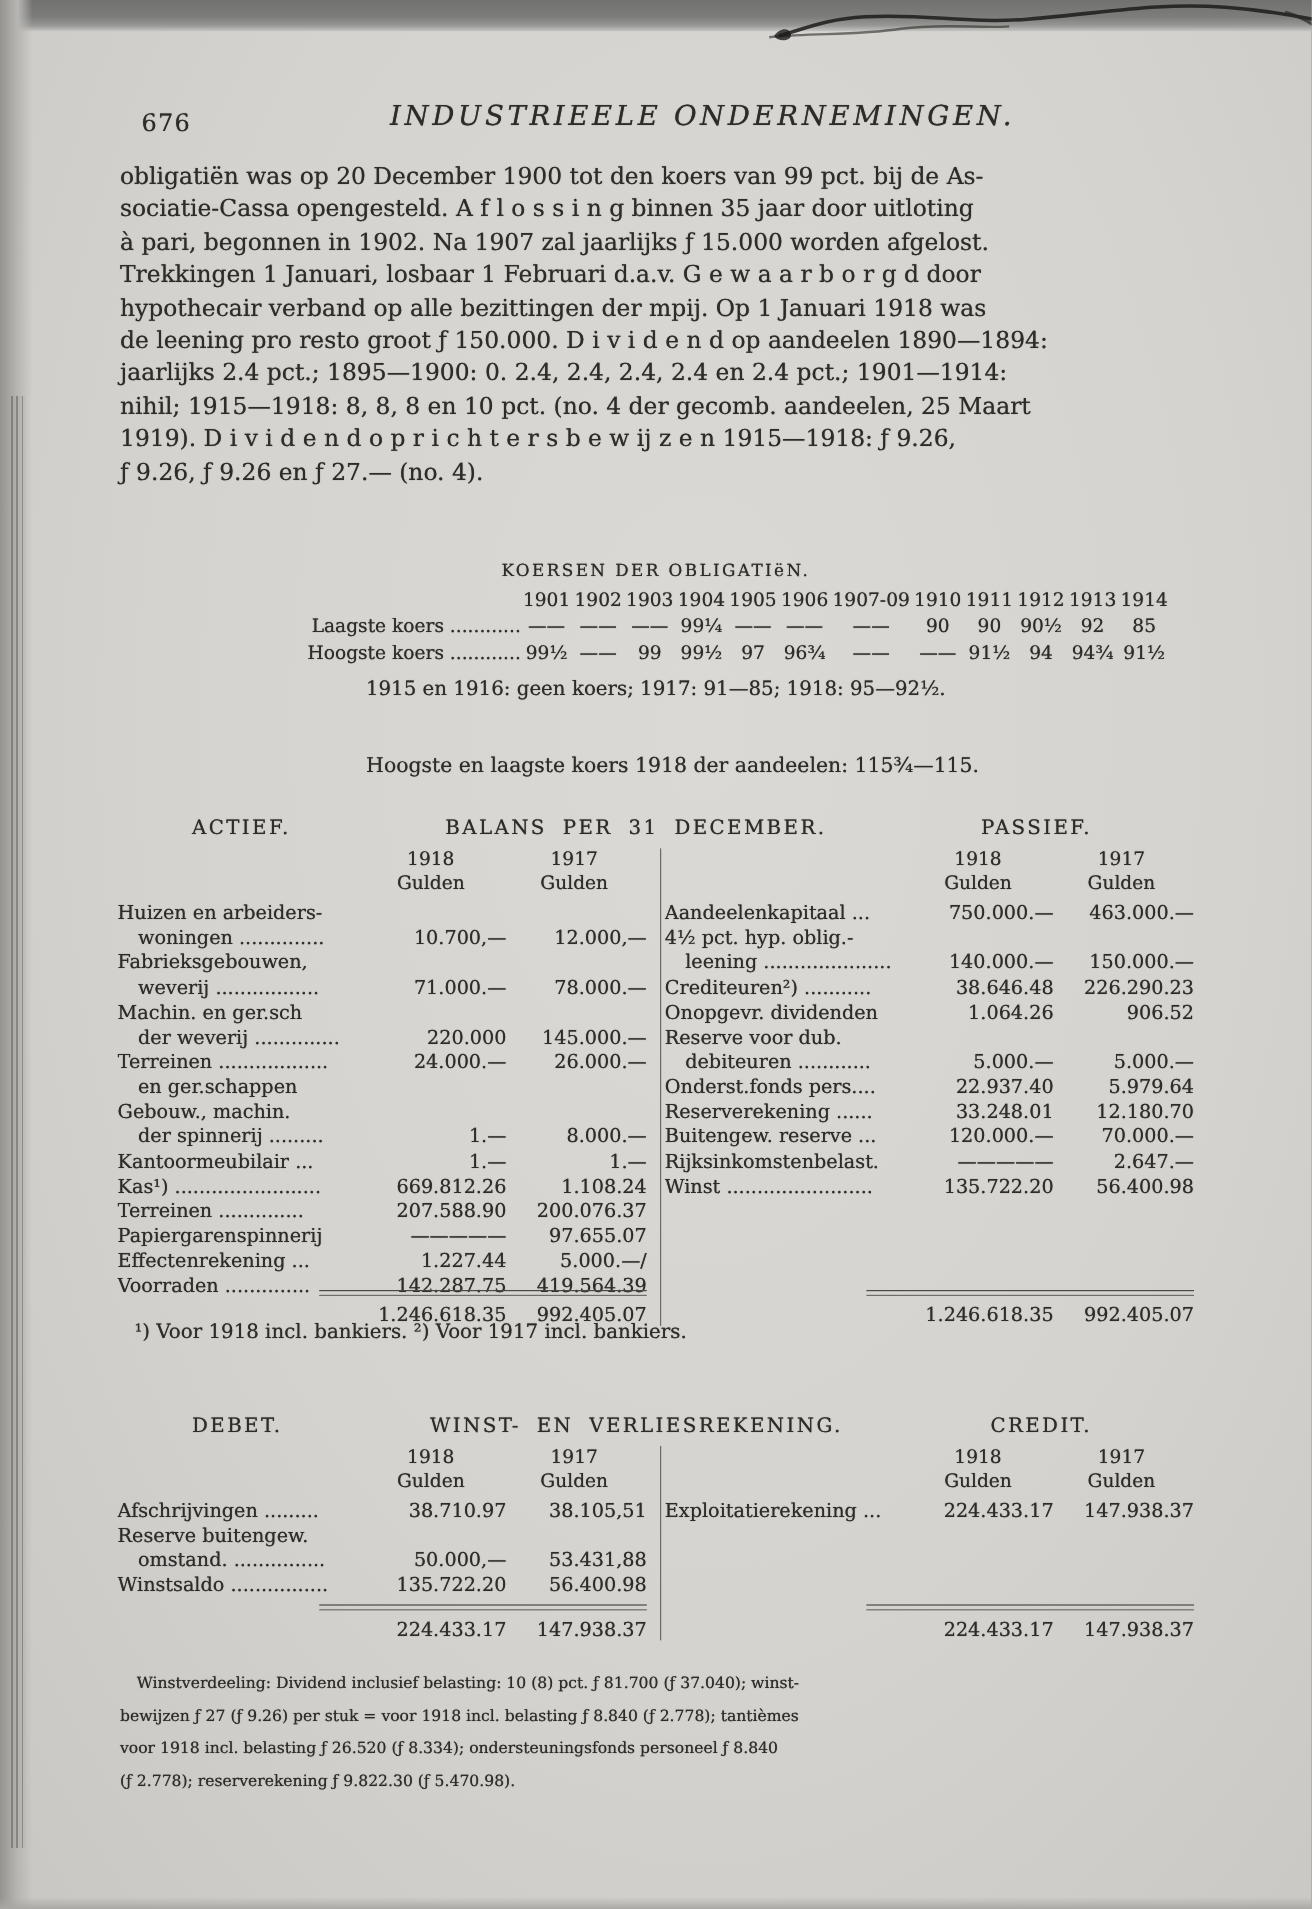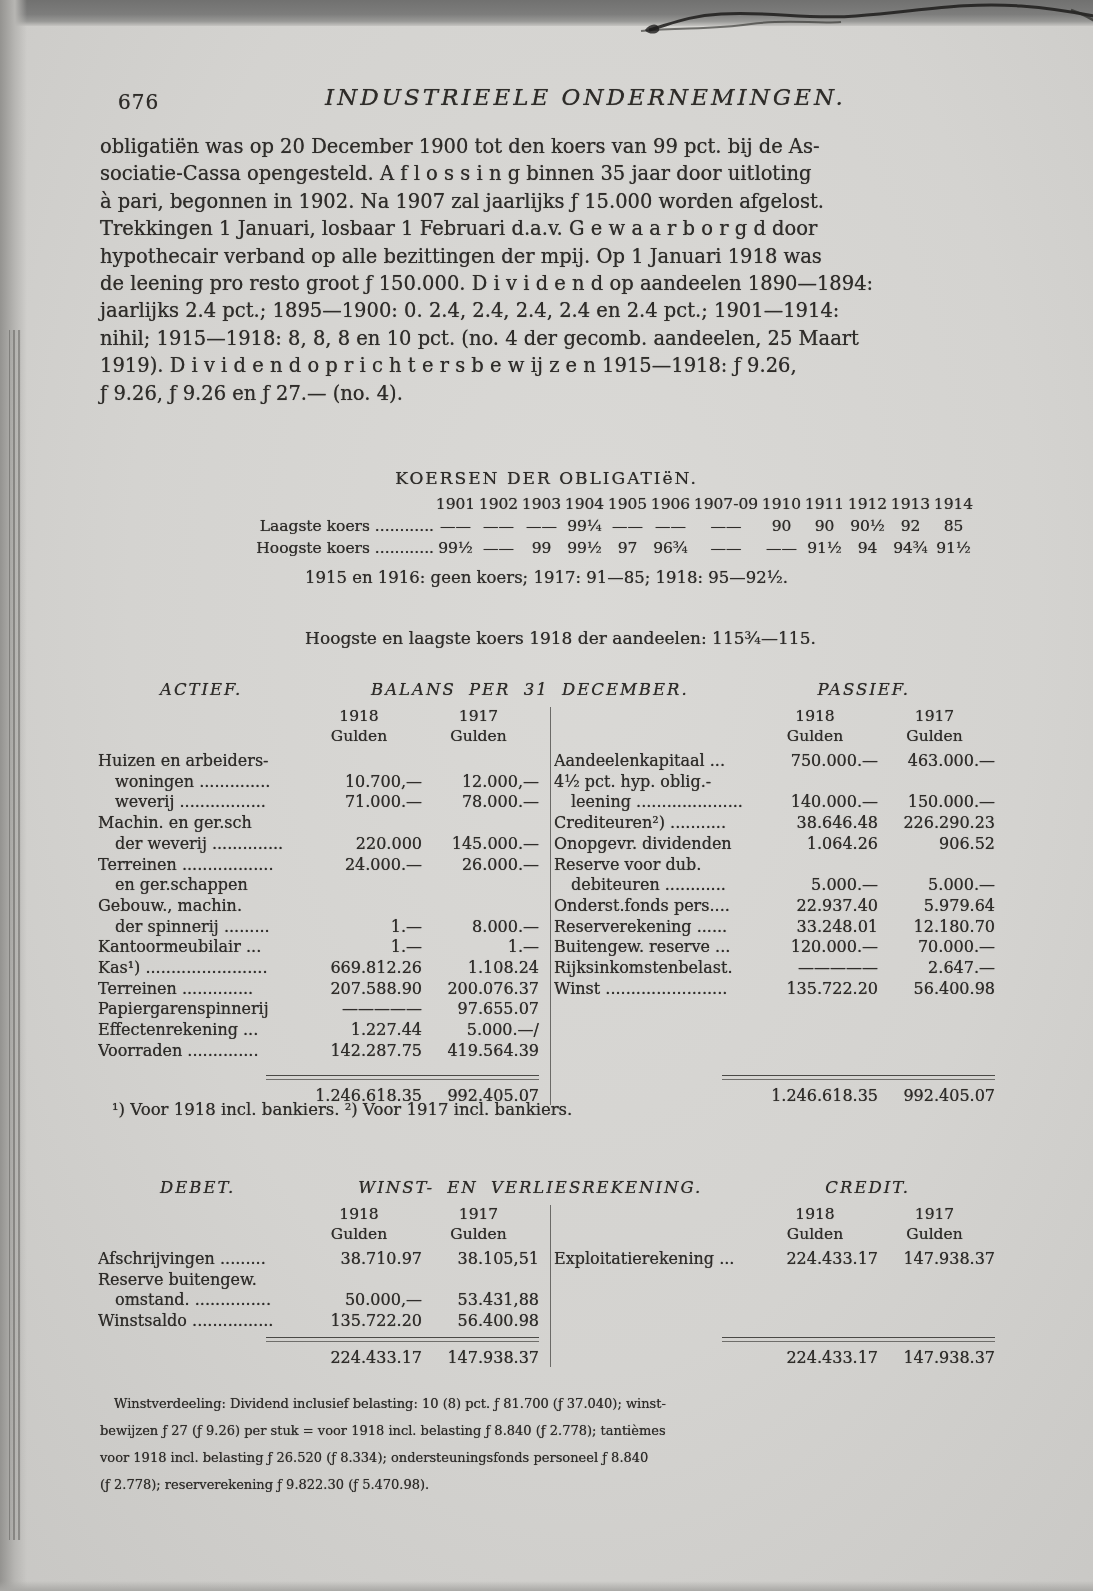--- a/index.html
+++ b/index.html
@@ -30,33 +30,33 @@
   
   .pagenum{position:absolute;top:90px;left:118px;font-size:20px;letter-spacing:1px;}
   .booktitle{position:absolute;top:84px;left:200px;right:150px;text-align:center;
     font-style:italic;font-size:23px;letter-spacing:3px;font-weight:500;}
   
   .intro{position:absolute;top:133px;left:100px;width:897px;font-size:19.5px;line-height:27.4px;}
   .winstv{position:absolute;top:1390px;left:100px;width:903px;font-size:13px;line-height:27px;}
   .winstv .tline:first-child{text-indent:14px;}
   
   .koersen{position:absolute;top:468px;left:98px;width:897px;}
-  .k-title{text-align:center;font-size:17px;letter-spacing:2px;margin-bottom:5px;}
+  .k-title{text-align:center;font-size:14px;letter-spacing:2px;margin-bottom:5px;}
   .kt{margin-left:14px;font-size:15.5px;line-height:22px;}
   .kt .row{display:flex;}
   .kt .cell{width:43px;text-align:center;white-space:nowrap;}
   .kt .c-label{width:322px;text-align:right;padding-left:20px;box-sizing:border-box;}
   .kt .c-v6{width:68px;}
   .k-note{text-align:center;font-size:16.5px;margin-top:9px;}
   .aand-note{position:absolute;top:628px;left:0;right:0;text-align:center;font-size:17px;}
   
   .stmt{position:absolute;left:98px;width:897px;}
   .balans{top:680px;height:438px;}
   .wv{top:1178px;height:198px;}
-  .sec-head{display:flex;align-items:flex-start;font-size:16.5px;letter-spacing:2px;font-style:italic;}
+  .sec-head{display:flex;align-items:flex-start;font-size:16.5px;letter-spacing:2px;}
   .sh-left{margin-left:62px;}
   .sh-center{flex:1;text-align:center;word-spacing:6px;}
   .sh-right{margin-right:85px;}
   .cols{position:relative;display:flex;justify-content:space-between;margin-top:8px;}
   .balans .cols{height:398px;}
   .wv .cols{height:162px;}
   .half{width:441px;position:relative;}
   .vdiv{position:absolute;left:452px;top:0;height:100%;width:1px;background:#6b6a67;}
   .yearhead{display:flex;font-size:15.5px;line-height:19.5px;margin-bottom:5px;text-align:center;}
   .yspacer{width:200px;}
@@ -189,20 +189,25 @@
               <div class="cell c-label">Huizen en arbeiders-</div>
               <div class="cell c-v1918"></div>
               <div class="cell c-v1917"></div>
             </div>
             <div class="row">
               <div class="cell c-label indent">woningen ..............</div>
               <div class="cell c-v1918">10.700,—</div>
               <div class="cell c-v1917">12.000,—</div>
             </div>
             <div class="row">
+              <div class="cell c-label">Fabrieksgebouwen,</div>
+              <div class="cell c-v1918"></div>
+              <div class="cell c-v1917"></div>
+            </div>
+            <div class="row">
               <div class="cell c-label indent">weverij .................</div>
               <div class="cell c-v1918">71.000.—</div>
               <div class="cell c-v1917">78.000.—</div>
             </div>
             <div class="row">
               <div class="cell c-label">Machin. en ger.sch</div>
               <div class="cell c-v1918"></div>
               <div class="cell c-v1917"></div>
             </div>
             <div class="row">

